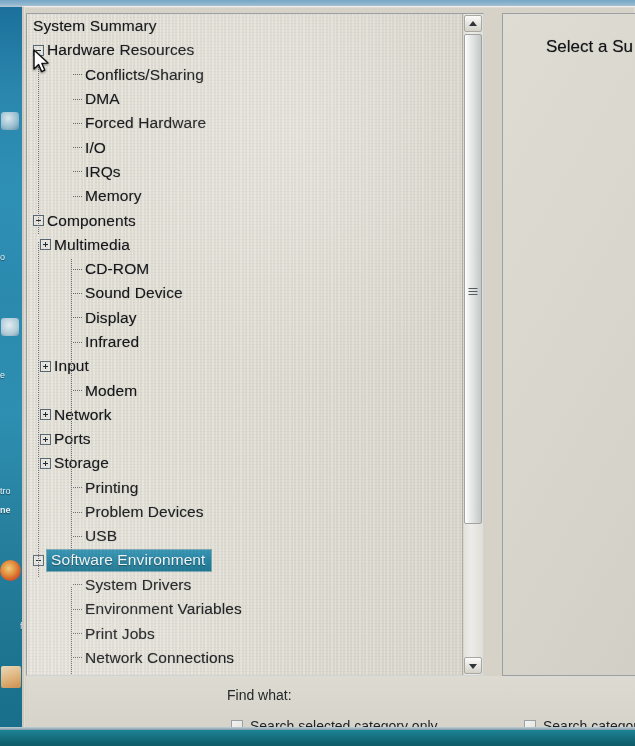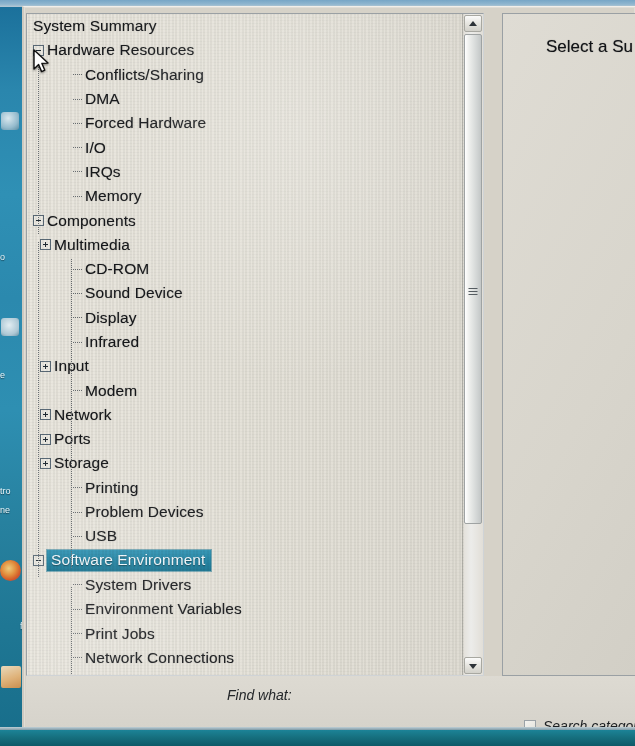--- a/index.html
+++ b/index.html
@@ -50,21 +50,21 @@
     position: absolute;
     left: 0; width: 22px;
     font-size: 9px;
     color: #eaf6fb;
     text-shadow: 0 1px 1px rgba(0,0,0,.5);
     overflow: hidden;
     white-space: nowrap;
   }
   #txt-e   { top: 370px; }
   #txt-tro { top: 486px; }
-  #txt-ne  { top: 505px; }
+  #txt-ne  { top: 505px; font-weight: bold; }
   #txt-fo  { top: 621px; padding-left: 20px; }
   #txt-o   { top: 252px; }
 
   
   #bottom-band {
     position: absolute;
     left: 0; bottom: 0;
     width: 635px; height: 16px;
     background: linear-gradient(180deg,#1c8397 0%, #16707f 45%, #0d5a68 100%);
   }
@@ -257,21 +257,20 @@
     text-shadow: 0 0 1px rgba(0,0,0,.45);
     margin-left: 31px;
   }
 
   
   #find-bar {
     position: absolute;
     left: 2px; bottom: 2px;
     width: 609px; height: 52px;
     background: linear-gradient(180deg,#dddad2 0%, #d6d3cb 100%);
-    font-style: italic;
   }
   #find-label {
     position: absolute;
     left: 201px; top: 11px;
     font-size: 14px;
     color: #24272a;
     white-space: nowrap;
   }
   .cbox-wrap {
     position: absolute;
@@ -453,20 +452,24 @@
       </div>
     </div>
 
     <div id="right-pane">
       <div id="right-title">Select a Su</div>
     </div>
 
     <div id="find-bar">
       <div id="find-label">Find what:</div>
 
+      <div class="cbox-wrap" id="cb-left">
+        <span class="cbox"></span>
+        <span class="cbox-label">Search selected category only</span>
+      </div>
 
       <div class="cbox-wrap" id="cb-right">
         <span class="cbox"></span>
         <span class="cbox-label">Search category</span>
       </div>
     </div>
   </div>
 
   <svg id="cursor" width="20" height="28" viewBox="0 0 20 28">
     <path d="M1,1 L1,20 L5.6,15.6 L8.6,22.6 L11.8,21.2 L8.9,14.4 L15,14.1 Z" fill="#ffffff" stroke="#101010" stroke-width="1.4" stroke-linejoin="round"></path>

